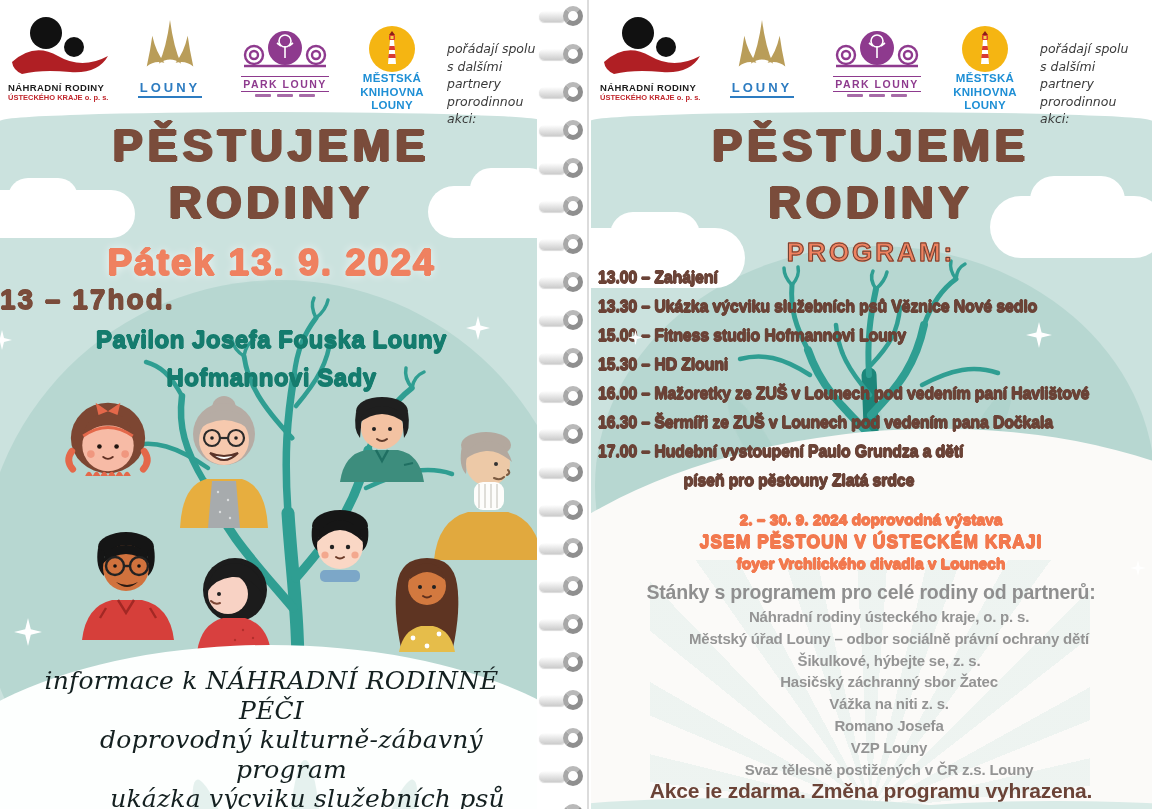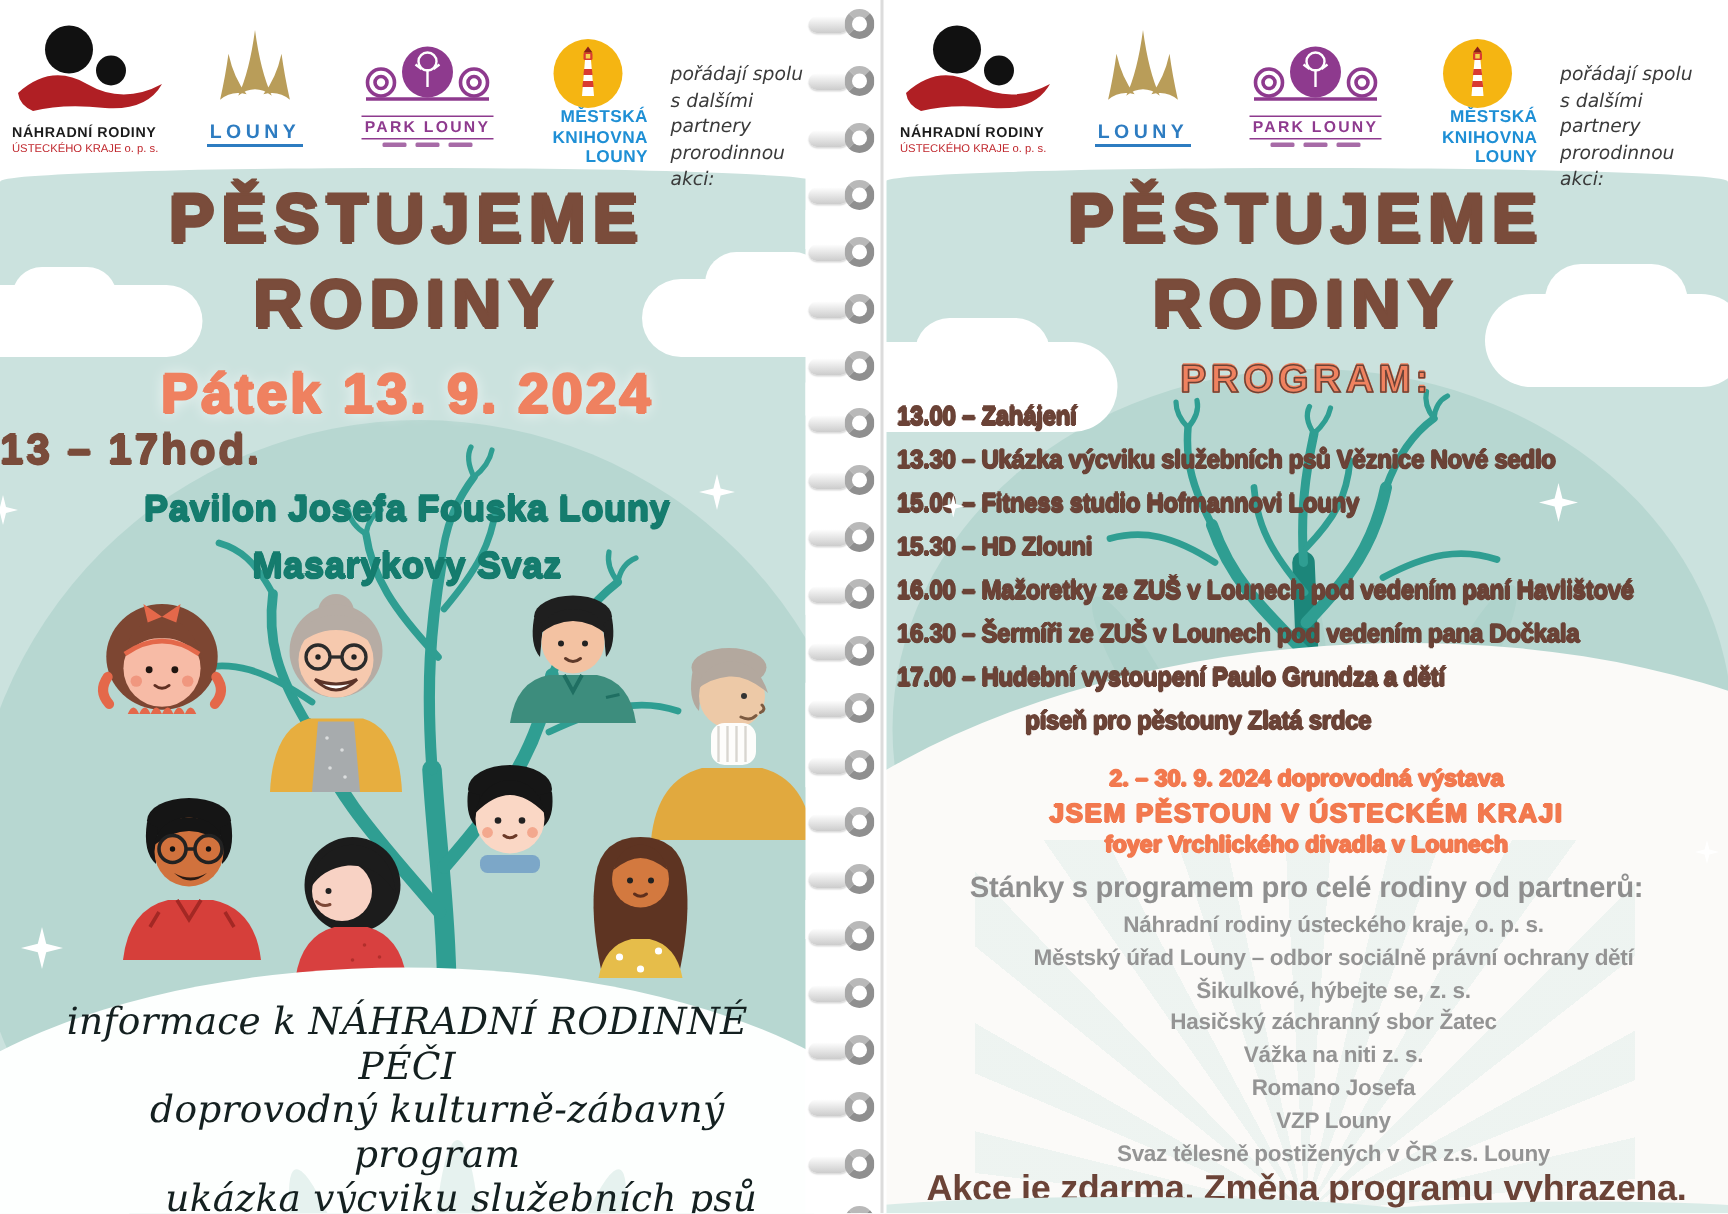--- a/index.html
+++ b/index.html
@@ -27,26 +27,26 @@
   .proglabel{left:0;right:0;text-align:center;font-size:26px;letter-spacing:3px;color:#f0825f;
              -webkit-text-stroke:1px #6b4337;}
   .progline{white-space:nowrap;transform:scaleX(.93);transform-origin:left center;
             font-size:17.2px;line-height:29px;letter-spacing:-.2px;color:#6b4337;font-weight:bold;}
   .orange{color:#f2794f;font-weight:bold;}
   .grayline{color:#949494;font-weight:bold;font-size:15px;line-height:21.8px;letter-spacing:-.2px;}
   .info-line{font-family:"DejaVu Serif",serif;font-style:italic;font-size:25px;line-height:29.5px;
              color:#142020;text-align:center;letter-spacing:.2px;}
   
   .lg-nr-t1{font-size:9.5px;font-weight:bold;color:#1c1c1c;letter-spacing:.4px;}
-  .lg-nr-t2{font-size:7.5px;font-weight:normal;color:#c0272d;}
+  .lg-nr-t2{font-size:7.5px;font-weight:bold;color:#c0272d;}
   .lg-louny-t{font-size:13px;font-weight:bold;color:#2d7cc1;letter-spacing:3px;border-bottom:2px solid #2d7cc1;display:inline-block;padding:0 2px 1px 2px;}
   .lg-park-t{font-size:10.5px;font-weight:bold;color:#8e3a8e;letter-spacing:1.5px;border-top:1.5px solid #8e3a8e;border-bottom:1.5px solid #8e3a8e;display:inline-block;padding:1px 2px;}
   .lg-park-sub{display:flex;gap:6px;justify-content:center;margin-top:2px;}
   .lg-park-sub i{display:block;width:16px;height:2.5px;background:#a76ba7;border-radius:1px;}
-  .lg-mkl-t{font-size:11.5px;font-weight:bold;color:#1e8fd5;line-height:13.5px;letter-spacing:.3px;text-align:right;}
+  .lg-mkl-t{font-size:11.5px;font-weight:bold;color:#1e8fd5;line-height:13.5px;letter-spacing:.3px;text-align:center;}
   .orgtxt{font-family:"DejaVu Sans",sans-serif;font-style:italic;font-size:12.5px;line-height:17.5px;color:#3a3a3a;}
   
   .sparkle{position:absolute;background:#fff;
            clip-path:polygon(50% 0,60% 40%,100% 50%,60% 60%,50% 100%,40% 60%,0 50%,40% 40%);}
   
   #binding{position:absolute;left:537px;top:0;width:54px;height:809px;background:#fff;z-index:40;overflow:hidden;}
   .tear{position:absolute;background:#fff;border-radius:50%;}
   .edgeline{position:absolute;left:50px;top:0;bottom:0;width:1.6px;background:#dcdcdc;}
   .ring{position:absolute;left:26px;width:10px;height:10px;border-radius:50%;
         border:5px solid #8f8f8f;border-top-color:#b9b9b9;border-left-color:#a8a8a8;background:#fff;}
@@ -150,21 +150,21 @@
       <div>pořádají spolu</div>
       <div>s dalšími partnery</div>
       <div>prorodinnou akci:</div>
     </div>
 
     <div class="abs title" style="top:120px;">PĚSTUJEME</div>
     <div class="abs title" style="top:177px;">RODINY</div>
     <div class="abs date bubble" style="top:242px;">Pátek 13. 9. 2024</div>
     <div class="abs time bubble thick" style="top:284px;">13 – 17hod.</div>
     <div class="abs venue bubble thick" style="top:326px;">Pavilon Josefa Fouska Louny</div>
-    <div class="abs venue bubble thick" style="top:364px;">Masarykovy Svaz</div>
+    <div class="abs venue bubble thick" style="top:364px;">Hofmannovi Sady</div>
 
     <svg class="abs" style="left:60px;top:396px;" width="96" height="80" viewBox="0 0 100 84">
       <ellipse cx="50" cy="44" rx="39" ry="37" fill="#7d4632"></ellipse>
       <path d="M12,58 q-7,10 1,19 M88,58 q7,10 -1,19" stroke="#e4684a" stroke-width="7" fill="none" stroke-linecap="round"></path>
       <circle cx="50" cy="52" r="27" fill="#f7bba6"></circle>
       <path d="M22,46 Q28,18 50,17 Q72,18 78,46 Q66,30 50,31 Q34,30 22,46 Z" fill="#7d4632"></path>
       <path d="M24,42 Q50,24 76,42" stroke="#e4684a" stroke-width="3.2" fill="none"></path>
       <path d="M50,16 l-13,-9 3,13 Z M50,16 l13,-9 -3,13 Z" fill="#e4684a"></path>
       <circle cx="41" cy="53" r="2.4" fill="#201510"></circle>
         <circle cx="59" cy="53" r="2.4" fill="#201510"></circle>
@@ -421,21 +421,21 @@
     <div class="abs c" style="left:0;right:0;top:606px;padding-left:36px;">
       <div class="grayline">Náhradní rodiny ústeckého kraje, o. p. s.</div>
       <div class="grayline">Městský úřad Louny – odbor sociálně právní ochrany dětí</div>
       <div class="grayline">Šikulkové, hýbejte se, z. s.</div>
       <div class="grayline">Hasičský záchranný sbor Žatec</div>
       <div class="grayline">Vážka na niti z. s.</div>
       <div class="grayline">Romano Josefa</div>
       <div class="grayline">VZP Louny</div>
       <div class="grayline">Svaz tělesně postižených v ČR z.s. Louny</div>
     </div>
-    <div class="abs c" style="left:0;right:0;top:779px;font-size:24px;font-weight:bold;color:#6b4337;letter-spacing:-.2px;">Akce je zdarma. Změna programu vyhrazena.</div>
+    <div class="abs c" style="left:0;right:0;top:779px;font-size:21px;font-weight:bold;color:#6b4337;letter-spacing:-.2px;">Akce je zdarma. Změna programu vyhrazena.</div>
 
     <div class="abs" style="left:-40px;top:798px;width:400px;height:26px;border-radius:50%;background:#d9ebe7;"></div>
     <div class="abs" style="left:300px;top:801px;width:330px;height:24px;border-radius:50%;background:#d9ebe7;"></div>
 
     <div class="sparkle" style="left:436px;top:322px;width:26px;height:26px;"></div>
     <div class="sparkle" style="left:38px;top:330px;width:15px;height:15px;"></div>
     <div class="sparkle" style="left:540px;top:560px;width:16px;height:16px;"></div>
   </div>
 
   <div id="binding">

